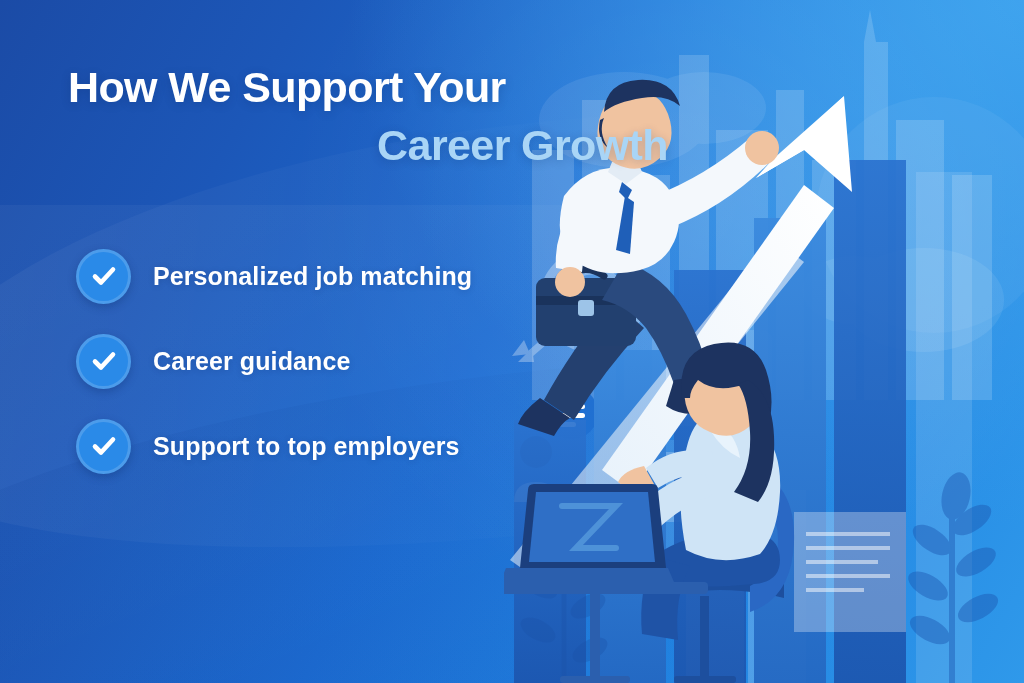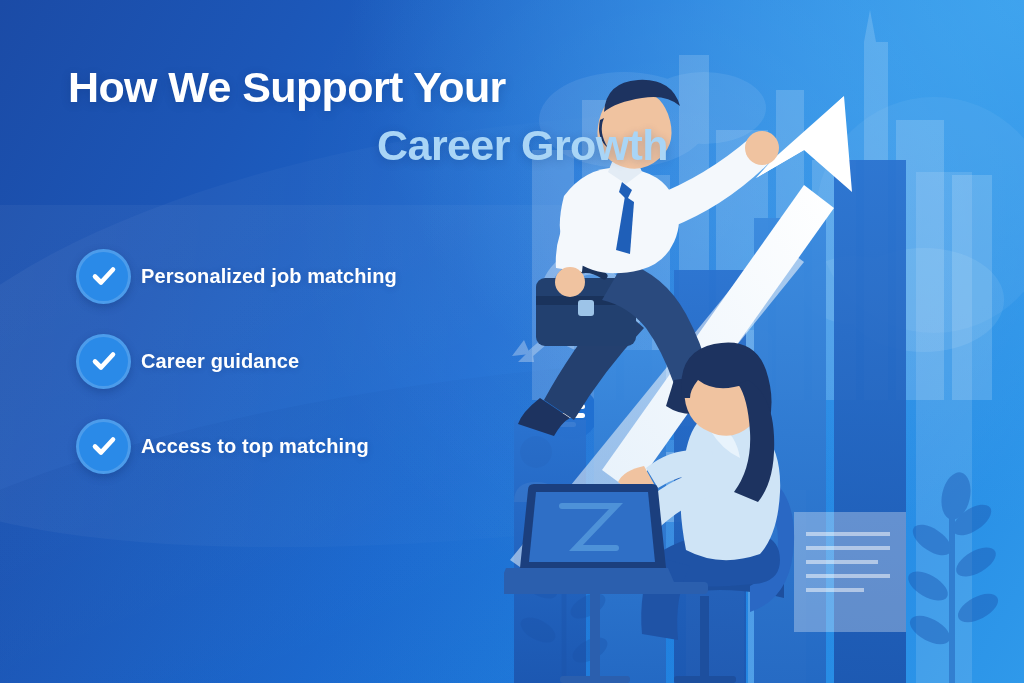--- a/index.html
+++ b/index.html
@@ -65,22 +65,22 @@
   .check-circle {
     flex:0 0 auto;
     width:55px; height:55px; border-radius:50%;
     background:#2a8ae8;
     border:3px solid rgba(255,255,255,0.16);
     box-shadow:0 3px 9px rgba(6,36,92,0.28);
     display:flex; align-items:center; justify-content:center;
   }
   .check-circle svg { display:block; }
   .check-label {
-    margin-left:10px;
-    font-size:20px; font-weight:600; color:#ffffff;
+    margin-left:22px;
+    font-size:25px; font-weight:600; color:#ffffff;
     letter-spacing:0.1px; white-space:nowrap;
     text-shadow:0 1px 6px rgba(5,35,90,0.2);
   }
 
   
   .art { position:absolute; right:0; top:0; width:520px; height:683px; z-index:20; }
   .art svg { display:block; width:520px; height:683px; }
 </style>
 </head>
 <body>
@@ -333,19 +333,19 @@
         <span class="check-label">Career guidance</span>
       </li>
 
 
       <li class="check-item">
         <span class="check-circle">
           <svg width="30" height="30" viewBox="0 0 30 30">
             <path d="M6,15.5 L12,21.5 L24,8.5" fill="none" stroke="#ffffff" stroke-width="4.6" stroke-linecap="round" stroke-linejoin="round"></path>
           </svg>
         </span>
-        <span class="check-label">Access to top matching</span>
+        <span class="check-label">Support to top employers</span>
       </li>
 
     </ul>
   </div>
 
 </div>
 
 </body></html>

